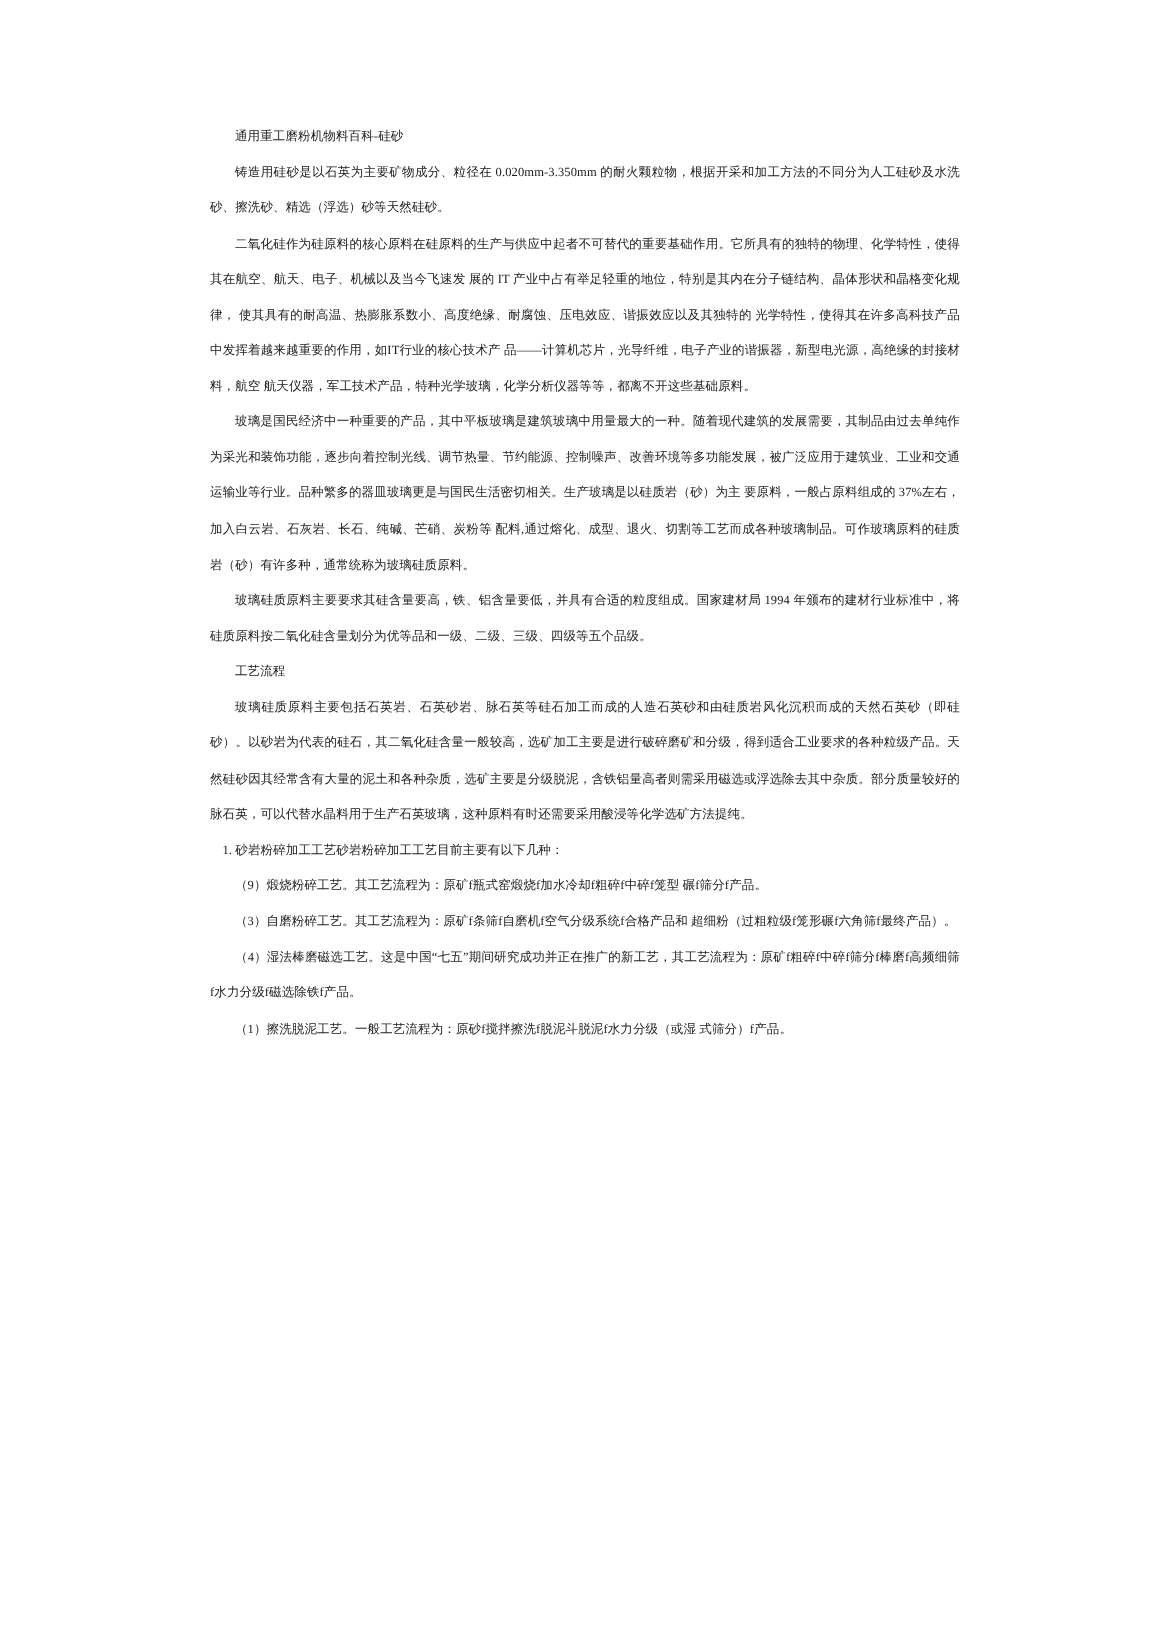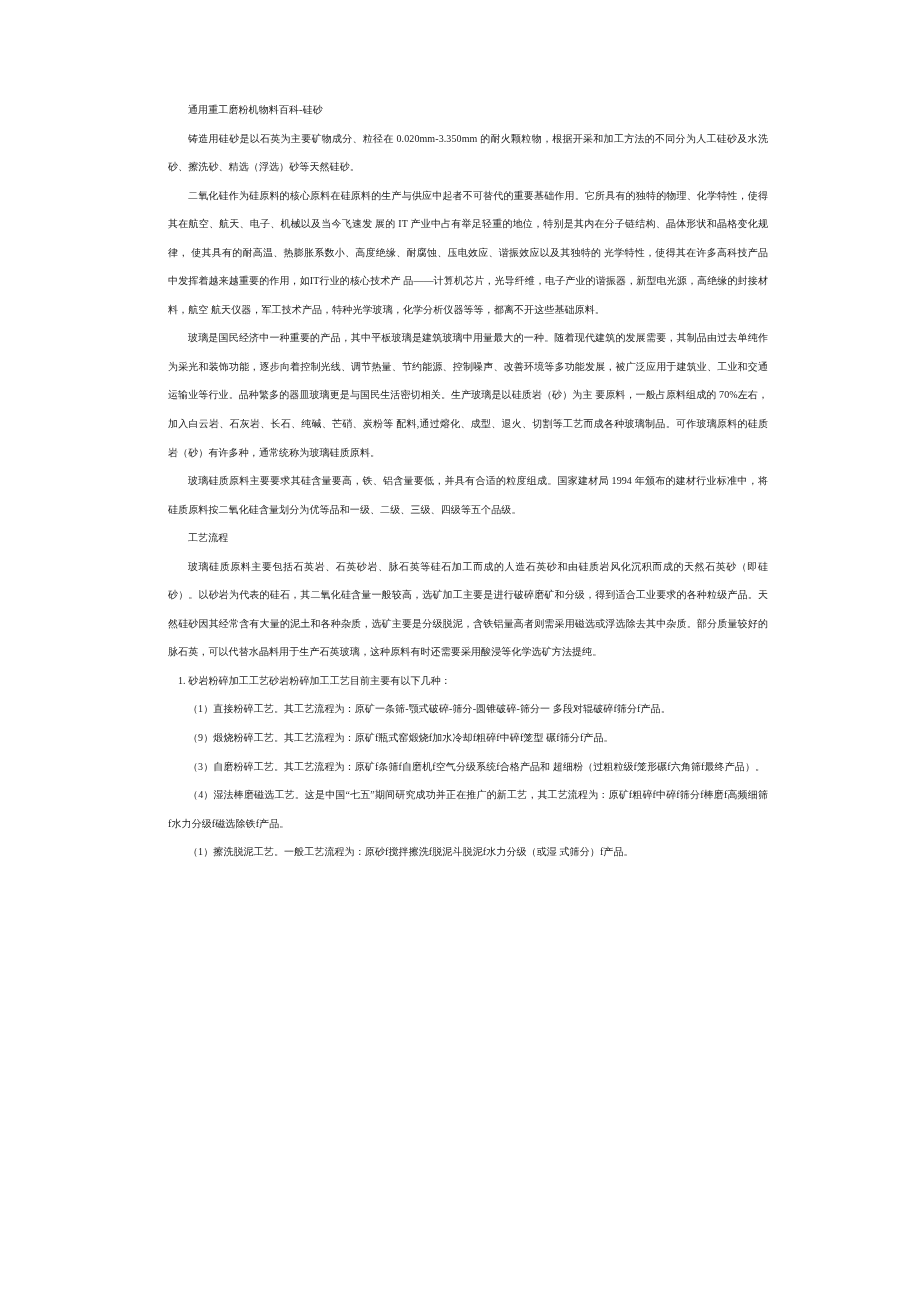--- a/index.html
+++ b/index.html
@@ -51,31 +51,30 @@
 
 <div class="page">
   <div class="doc-body">
 
     <p class="para indent2">通用重工磨粉机物料百科-硅砂</p>
 
     <p class="para indent2">铸造用硅砂是以石英为主要矿物成分、粒径在 0.020mm-3.350mm 的耐火颗粒物，根据开采和加工方法的不同分为人工硅砂及水洗砂、擦洗砂、精选（浮选）砂等天然硅砂。</p>
 
     <p class="para indent2">二氧化硅作为硅原料的核心原料在硅原料的生产与供应中起者不可替代的重要基础作用。它所具有的独特的物理、化学特性，使得其在航空、航天、电子、机械以及当今飞速发 展的 IT 产业中占有举足轻重的地位，特别是其内在分子链结构、晶体形状和晶格变化规律， 使其具有的耐高温、热膨胀系数小、高度绝缘、耐腐蚀、压电效应、谐振效应以及其独特的 光学特性，使得其在许多高科技产品中发挥着越来越重要的作用，如IT行业的核心技术产 品——计算机芯片，光导纤维，电子产业的谐振器，新型电光源，高绝缘的封接材料，航空 航天仪器，军工技术产品，特种光学玻璃，化学分析仪器等等，都离不开这些基础原料。</p>
 
-    <p class="para indent2">玻璃是国民经济中一种重要的产品，其中平板玻璃是建筑玻璃中用量最大的一种。随着现代建筑的发展需要，其制品由过去单纯作为采光和装饰功能，逐步向着控制光线、调节热量、节约能源、控制噪声、改善环境等多功能发展，被广泛应用于建筑业、工业和交通运输业等行业。品种繁多的器皿玻璃更是与国民生活密切相关。生产玻璃是以硅质岩（砂）为主 要原料，一般占原料组成的 70%左右，加入白云岩、石灰岩、长石、纯碱、芒硝、炭粉等 配料,通过熔化、成型、退火、切割等工艺而成各种玻璃制品。可作玻璃原料的硅质岩（砂）有许多种，通常统称为玻璃硅质原料。</p>
+    <p class="para indent2">玻璃是国民经济中一种重要的产品，其中平板玻璃是建筑玻璃中用量最大的一种。随着现代建筑的发展需要，其制品由过去单纯作为采光和装饰功能，逐步向着控制光线、调节热量、节约能源、控制噪声、改善环境等多功能发展，被广泛应用于建筑业、工业和交通运输业等行业。品种繁多的器皿玻璃更是与国民生活密切相关。生产玻璃是以硅质岩（砂）为主 要原料，一般占原料组成的 37%左右，加入白云岩、石灰岩、长石、纯碱、芒硝、炭粉等 配料,通过熔化、成型、退火、切割等工艺而成各种玻璃制品。可作玻璃原料的硅质岩（砂）有许多种，通常统称为玻璃硅质原料。</p>
 
     <p class="para indent2">玻璃硅质原料主要要求其硅含量要高，铁、铝含量要低，并具有合适的粒度组成。国家建材局 1994 年颁布的建材行业标准中，将硅质原料按二氧化硅含量划分为优等品和一级、二级、三级、四级等五个品级。</p>
 
     <p class="para indent2">工艺流程</p>
 
     <p class="para indent2">玻璃硅质原料主要包括石英岩、石英砂岩、脉石英等硅石加工而成的人造石英砂和由硅质岩风化沉积而成的天然石英砂（即硅砂）。以砂岩为代表的硅石，其二氧化硅含量一般较高，选矿加工主要是进行破碎磨矿和分级，得到适合工业要求的各种粒级产品。天然硅砂因其经常含有大量的泥土和各种杂质，选矿主要是分级脱泥，含铁铝量高者则需采用磁选或浮选除去其中杂质。部分质量较好的脉石英，可以代替水晶料用于生产石英玻璃，这种原料有时还需要采用酸浸等化学选矿方法提纯。</p>
 
     <p class="para indent1">1. 砂岩粉碎加工工艺砂岩粉碎加工工艺目前主要有以下几种：</p>
 
-    <p class="para indent2">（1）直接粉碎工艺。其工艺流程为：原矿一条筛-颚式破碎-筛分-圆锥破碎-筛分一 多段对辊破碎f筛分f产品。</p>
 
     <p class="para indent2">（9）煅烧粉碎工艺。其工艺流程为：原矿f瓶式窑煅烧f加水冷却f粗碎f中碎f笼型 碾f筛分f产品。</p>
 
     <p class="para indent2">（3）自磨粉碎工艺。其工艺流程为：原矿f条筛f自磨机f空气分级系统f合格产品和 超细粉（过粗粒级f笼形碾f六角筛f最终产品）。</p>
 
     <p class="para indent2">（4）湿法棒磨磁选工艺。这是中国“七五”期间研究成功并正在推广的新工艺，其工艺流程为：原矿f粗碎f中碎f筛分f棒磨f高频细筛f水力分级f磁选除铁f产品。</p>
 
 
     <p class="para indent2">（1）擦洗脱泥工艺。一般工艺流程为：原砂f搅拌擦洗f脱泥斗脱泥f水力分级（或湿 式筛分）f产品。</p>
 

